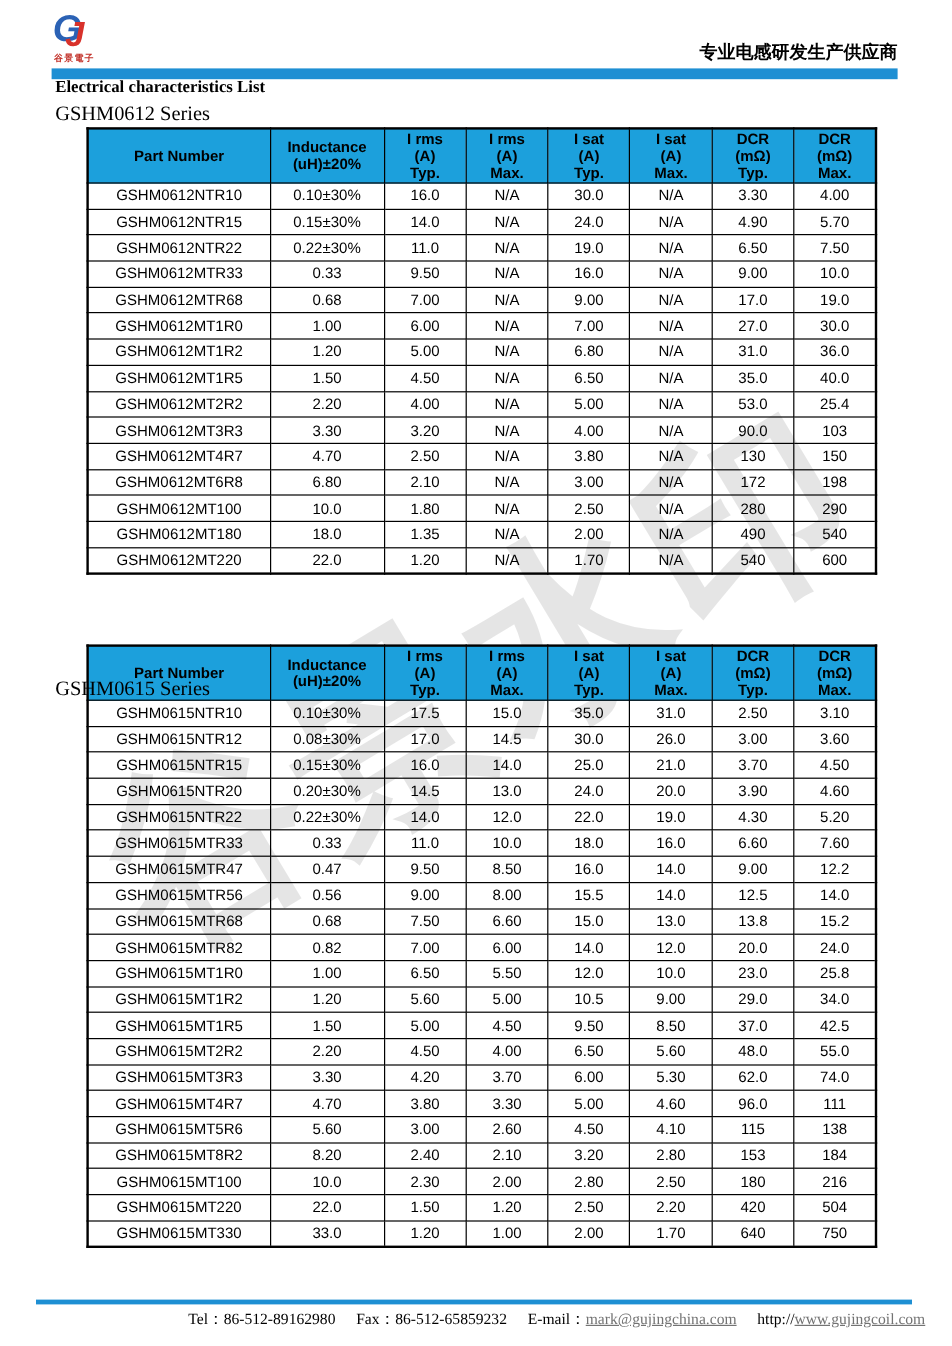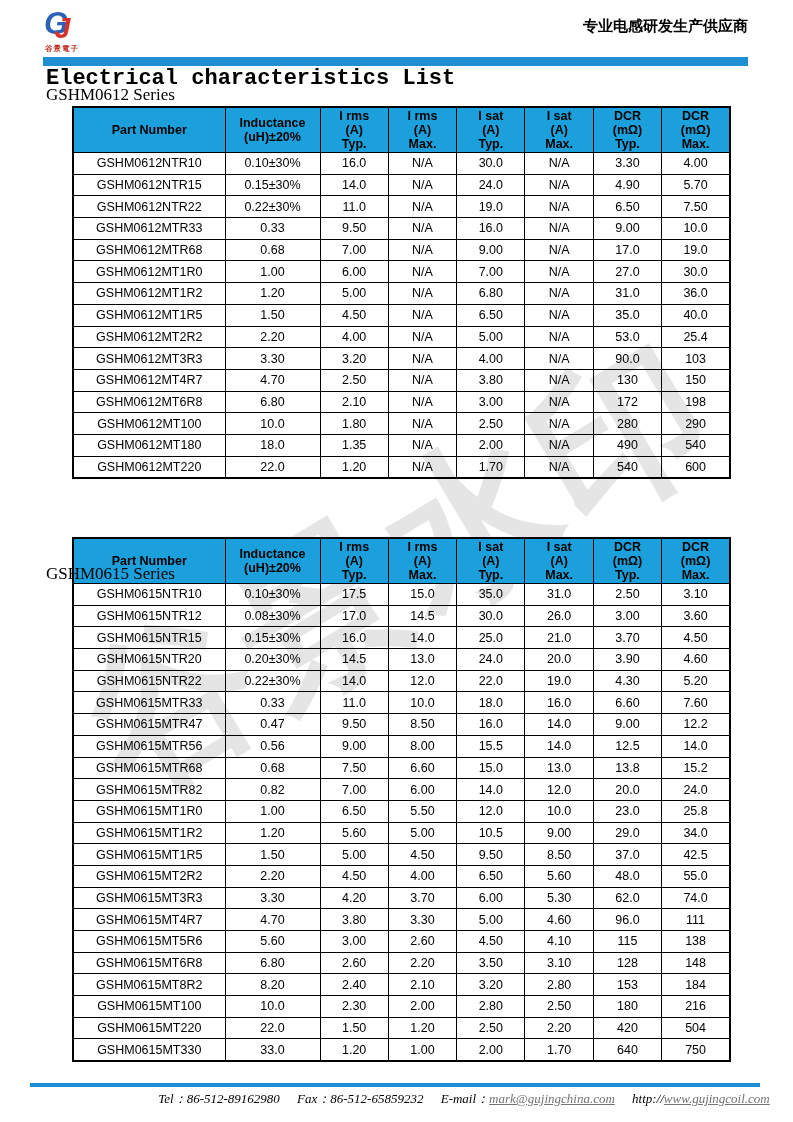--- a/index.html
+++ b/index.html
@@ -15,33 +15,33 @@
         font-family:"Liberation Sans",sans-serif;color:#000;}
 
   
   .logo{position:absolute;left:44px;top:8px;width:60px;height:36px;line-height:1;}
   .logo-g{font-family:"Liberation Sans",sans-serif;font-weight:bold;font-style:italic;
           font-size:31px;color:var(--logo-blue);}
   .logo-j{font-family:"Liberation Sans",sans-serif;font-weight:bold;font-style:italic;
           font-size:29px;color:var(--logo-red);position:relative;left:-14px;top:4px;}
   .logo-caption{position:absolute;left:45px;top:44px;font-size:7.5px;font-weight:bold;
                 color:var(--caption-red);letter-spacing:1px;font-family:"Liberation Serif",serif;text-align:center;}
-  .slogan{position:absolute;right:45px;top:17px;font-size:15px;font-weight:bold;
+  .slogan{position:absolute;right:45px;top:34px;font-size:15px;font-weight:bold;
           font-family:"Liberation Sans",sans-serif;}
   .blue-bar{position:absolute;left:43px;top:57px;width:705px;height:9px;background:var(--accent);}
 
   
   .watermark{position:absolute;left:15px;top:455px;width:770px;text-align:center;
              font-size:168px;font-weight:bold;color:rgba(0,0,0,0.10);
              transform:rotate(-31deg);transform-origin:center;letter-spacing:6px;
              white-space:nowrap;pointer-events:none;z-index:0;}
 
   
-  .doc-title{position:absolute;left:46px;top:66px;font-family:Liberation Mono, monospace;
-             font-weight:bold;font-size:22px;z-index:2;}
+  .doc-title{position:absolute;left:46px;top:66px;font-family:Liberation Serif, serif;
+             font-weight:bold;font-size:14px;z-index:2;}
   .series-heading{position:absolute;left:46px;font-family:"Liberation Serif",serif;
                   font-weight:normal;font-size:17px;z-index:2;}
   #series-0{top:85px;}
   #series-1{top:516px;margin-top:48px;}
 
   
   .data-table{position:absolute;left:72px;width:659px;border-collapse:collapse;
               table-layout:fixed;z-index:1;border:2px solid #000;}
   #table-0{top:106px;}
   #table-1{top:537px;}
@@ -50,21 +50,21 @@
   .data-table th{background:var(--th-blue);border:1.5px solid #000;font-weight:bold;
                  font-size:12.5px;line-height:1.12;white-space:pre-line;height:45px;
                  padding:1px 0;vertical-align:middle;text-align:center;}
   .data-table td{border:1px solid #000;font-size:12.5px;text-align:center;
                  vertical-align:middle;height:21.7px;padding:0;background:transparent;}
 
   
   .foot-line{position:absolute;left:30px;top:1083px;width:730px;height:4px;background:var(--accent);}
   .footer{position:absolute;left:134px;top:1090px;width:660px;text-align:center;
           font-family:"Liberation Serif",serif;font-size:13px;z-index:2;white-space:nowrap;}
-  .footer .group{margin-left:14px;font-style:italic;}
+  .footer .group{margin-left:14px;}
   .footer .group:first-child{margin-left:0;}
   .footer .link{text-decoration:underline;color:#737373;}
 </style>
 </head>
 <body>
 
 <div class="page">
 
   <div class="watermark">谷景水印</div>
 
@@ -470,30 +470,20 @@
           <td>GSHM0615MT5R6</td>
           <td>5.60</td>
           <td>3.00</td>
           <td>2.60</td>
           <td>4.50</td>
           <td>4.10</td>
           <td>115</td>
           <td>138</td>
         </tr>
         <tr>
-          <td>GSHM0615MT6R8</td>
-          <td>6.80</td>
-          <td>2.60</td>
-          <td>2.20</td>
-          <td>3.50</td>
-          <td>3.10</td>
-          <td>128</td>
-          <td>148</td>
-        </tr>
-        <tr>
           <td>GSHM0615MT8R2</td>
           <td>8.20</td>
           <td>2.40</td>
           <td>2.10</td>
           <td>3.20</td>
           <td>2.80</td>
           <td>153</td>
           <td>184</td>
         </tr>
         <tr>

